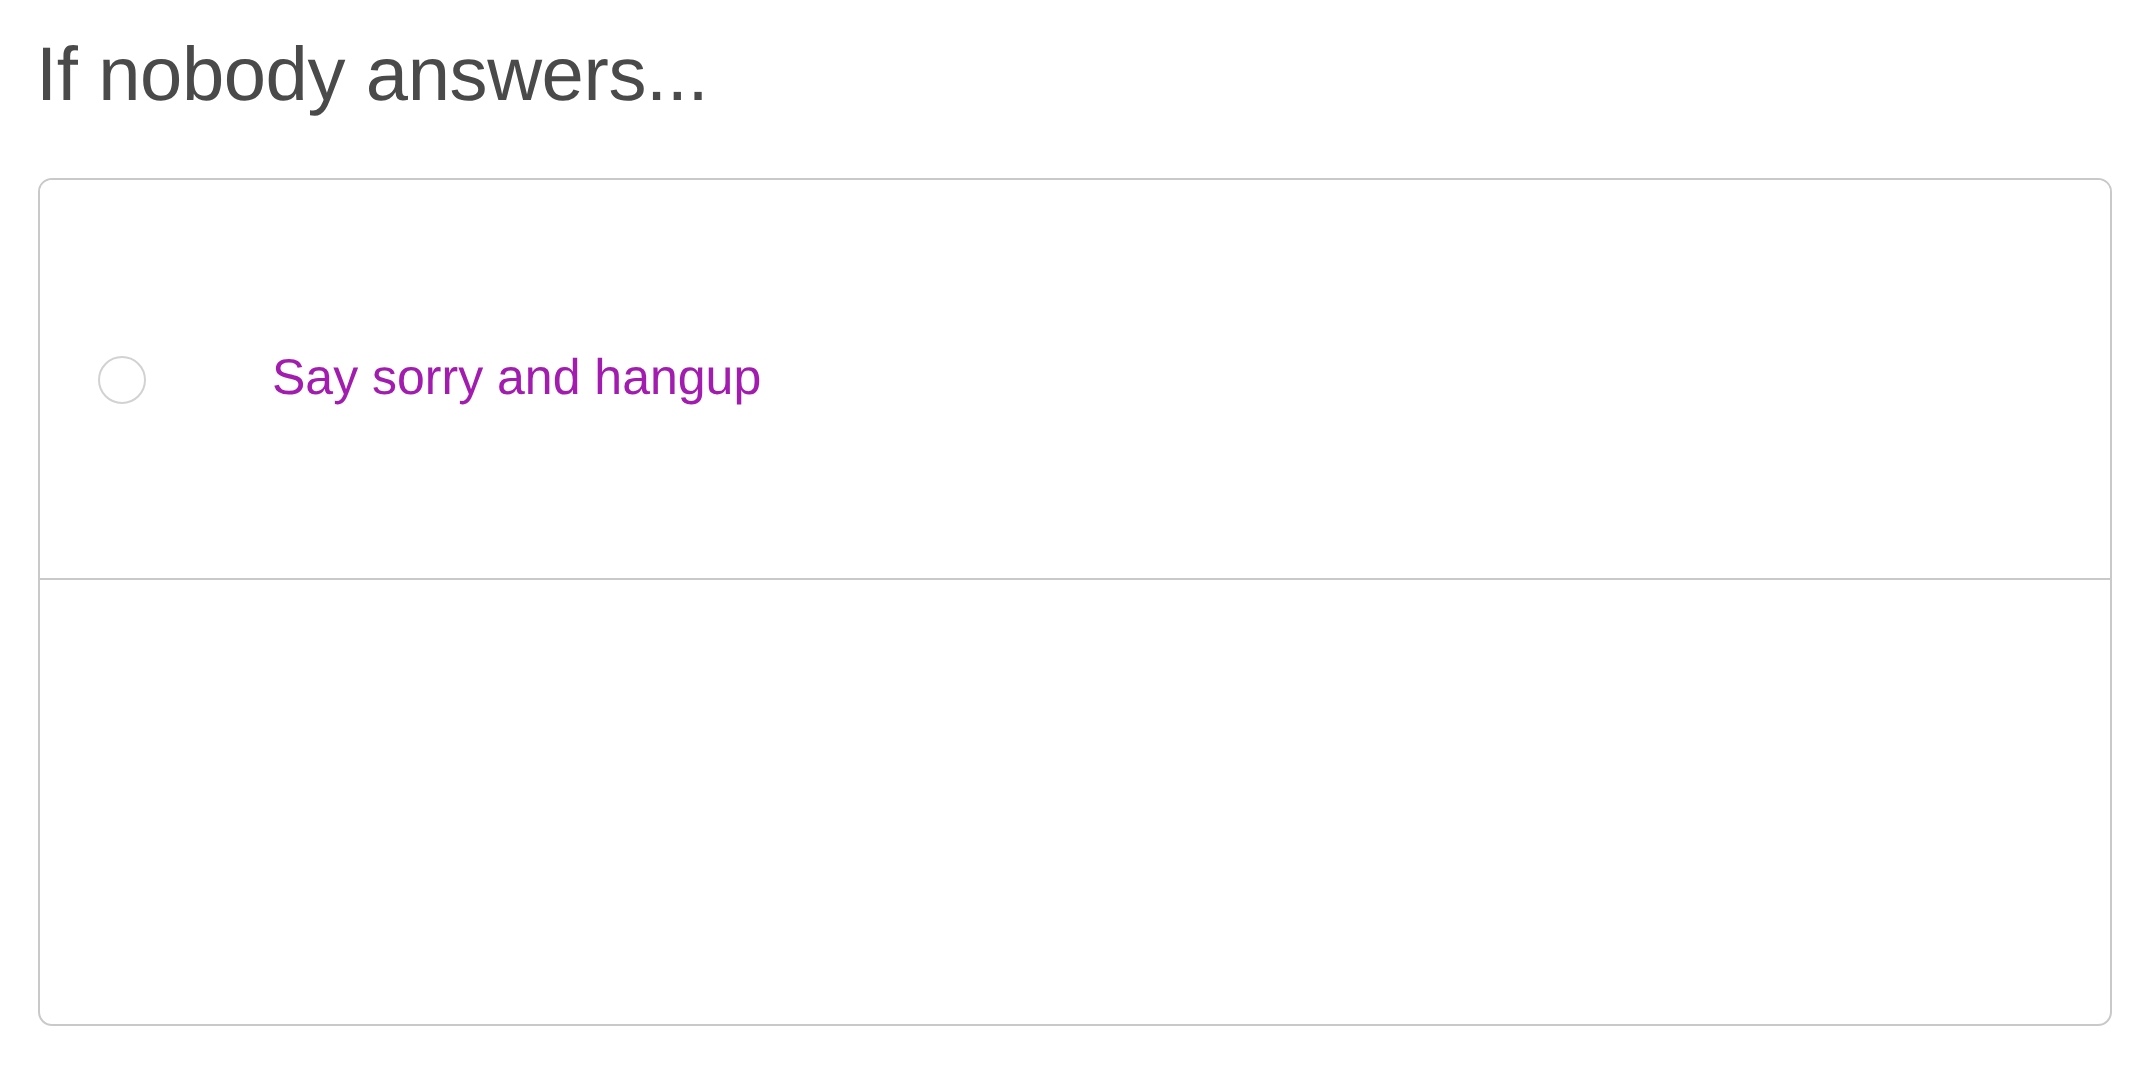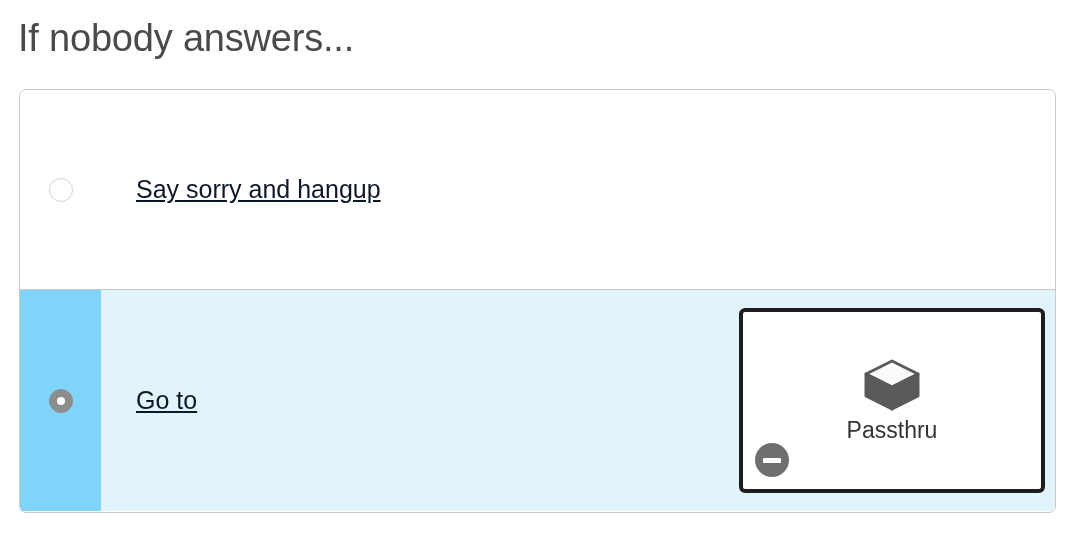--- a/index.html
+++ b/index.html
@@ -93,25 +93,24 @@
     content: "";
     display: block;
     width: 8px;
     height: 8px;
     border-radius: 50%;
     background: #ffffff;
   }
 
   .option-label {
     font-size: 25px;
-    color: #0f172a;
+    color: #a21caf;
     padding-left: 35px;
     white-space: nowrap;
     flex: 1 1 auto;
-    text-decoration: underline;
   }
 
   .target-cell {
     display: flex;
     align-items: center;
     justify-content: flex-end;
     padding-right: 10px;
     height: 100%;
   }
 
@@ -171,41 +170,14 @@
 <div class="options-panel">
 
   <div class="option-row row-unselected">
     <div class="radio-cell">
       <span class="radio off"></span>
     </div>
     <div class="option-label">Say sorry and hangup</div>
     <div class="target-cell"></div>
   </div>
 
-  <div class="option-row row-selected">
-    <div class="radio-cell">
-      <span class="radio on"></span>
-    </div>
-    <div class="option-label">Go to</div>
-
-    <div class="target-cell">
-      <div class="node-card">
-
-        <svg class="cube-icon" viewBox="0 0 58 52">
-
-          <polygon points="29,2 55,15 29,28 3,15" fill="#fbfbfb" stroke="#5a5a5a" stroke-width="3" stroke-linejoin="round"></polygon>
-
-          <polygon points="3,15 29,28 29,50 3,37" fill="#5a5a5a" stroke="#5a5a5a" stroke-width="3" stroke-linejoin="round"></polygon>
-
-          <polygon points="55,15 29,28 29,50 55,37" fill="#5a5a5a" stroke="#5a5a5a" stroke-width="3" stroke-linejoin="round"></polygon>
-        </svg>
-
-        <div class="node-title">Passthru</div>
-
-        <div class="remove-badge">
-          <span class="bar"></span>
-        </div>
-
-      </div>
-    </div>
-  </div>
 
 </div>
 
 </body></html>

